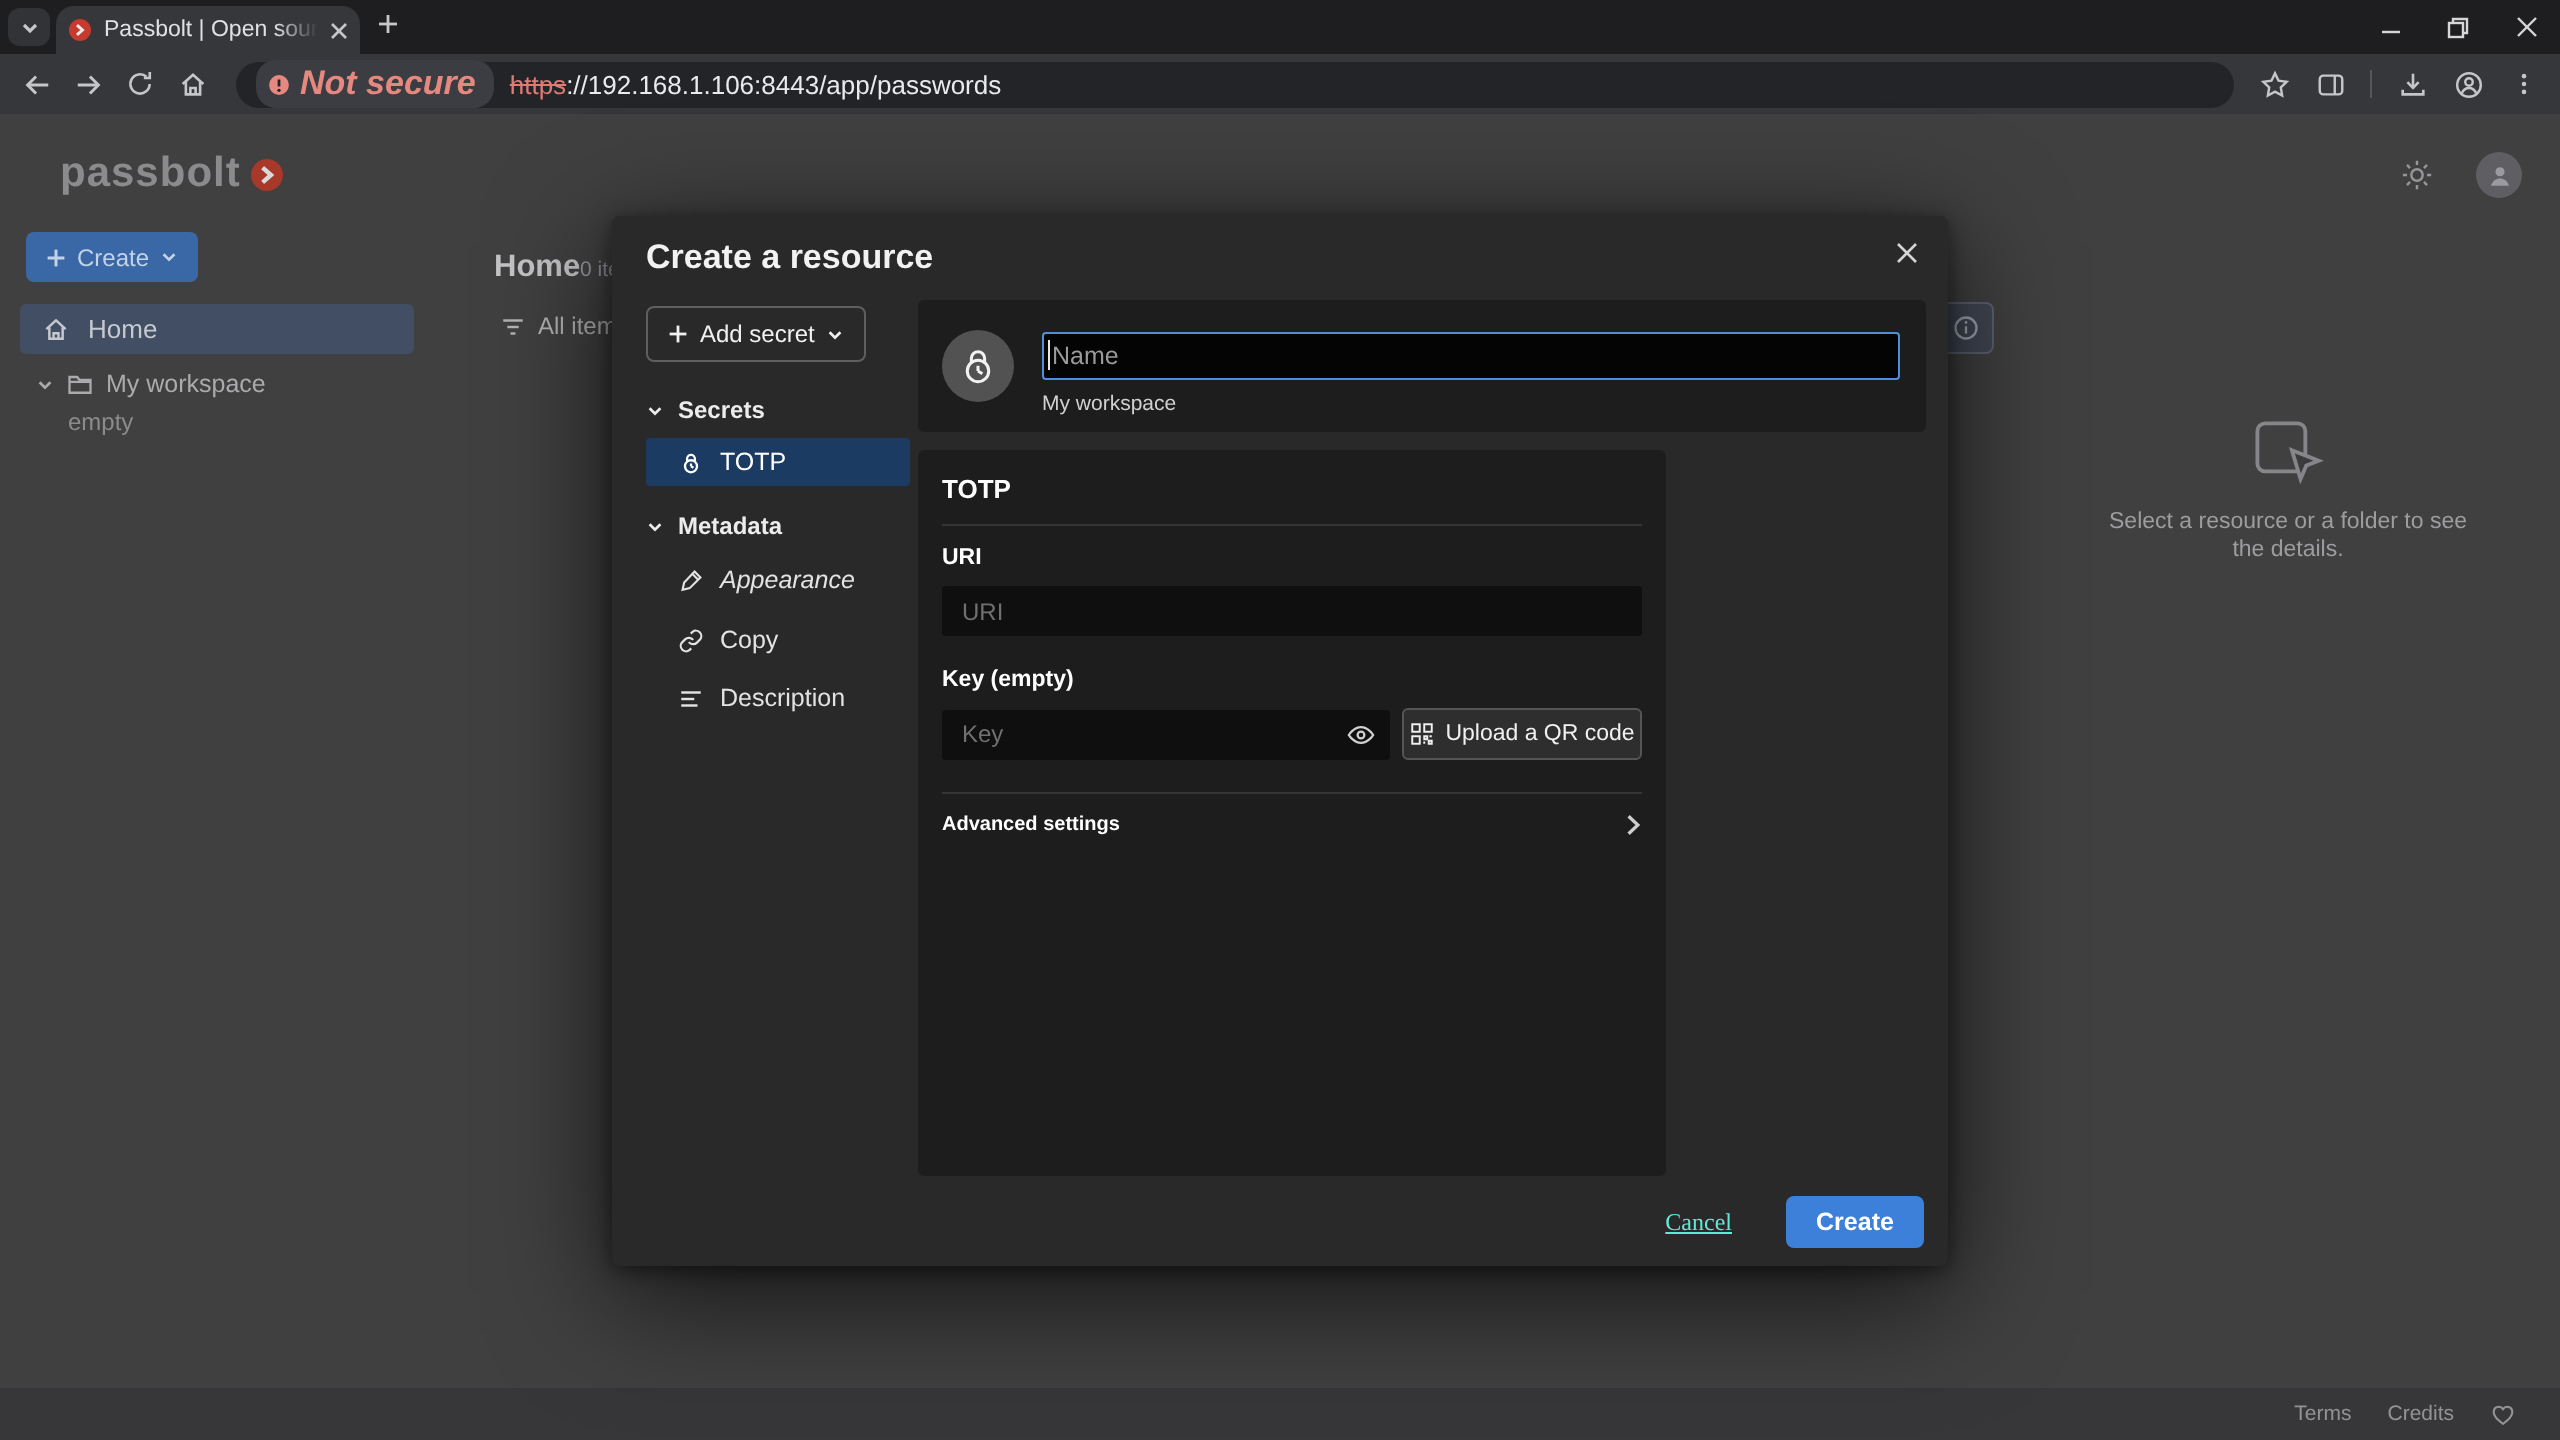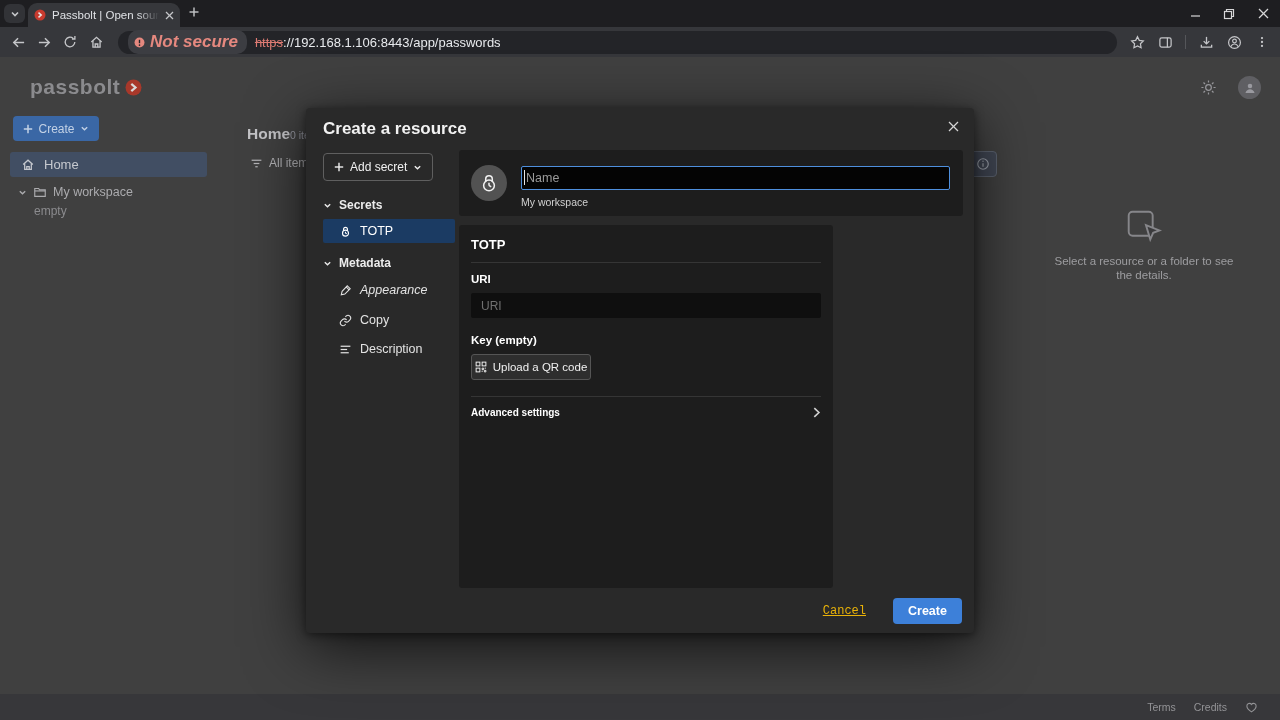--- a/index.html
+++ b/index.html
@@ -114,21 +114,21 @@
 
   .preview-panel { left:537px; top:117px; width:120px; height:363px; padding:12px; }
   .totp-row { display:flex; align-items:center; justify-content:space-between; margin:8px 0 10px; }
   .totp-mask { color:#96989c; font-size:13px; letter-spacing:1.5px; }
   .totp-ring { width:13px; height:13px; border:1.5px solid #5a5d61; border-radius:50%; }
   .copy-btn { width:96px; height:24px; background:#272727; border:1px solid #3e3e3e; border-radius:3px;
               color:#8e9196; font-size:11.5px; font-family:inherit; display:flex; align-items:center;
               justify-content:center; gap:5px; }
 
   .modal-footer { position:absolute; right:12px; bottom:9px; display:flex; align-items:center; gap:27px; }
-  .cancel-link { color:#eab308; font-size:12px; text-decoration:underline; background:none; border:none; font-family:Liberation Mono, monospace;text-align:right; }
+  .cancel-link { color:#5eead4; font-size:12px; text-decoration:underline; background:none; border:none; font-family:Liberation Serif, serif;text-align:right; }
   .create-submit { width:69px; height:26px; background:#3d80d9; border:none; border-radius:4px;
                    color:#fff; font-size:12.5px; font-weight:600; font-family:inherit; }
   svg { display:block; }
 </style>
 </head>
 <body>
 
 <div class="screen">
 
   <div class="tabstrip">
@@ -434,20 +434,29 @@
 
     <div class="panel form-panel">
       <div class="panel-heading">TOTP</div>
       <div class="hr"></div>
 
       <div class="fld-label">URI</div>
       <input class="txt-input" placeholder="URI" style="">
 
       <div class="fld-label" style="margin-top:16px;">Key (empty)</div>
       <div class="key-row">
+        <div class="key-wrap">
+          <input class="txt-input" placeholder="Key" style="">
+          <span class="eye-btn">
+            <svg width="15" height="15" viewBox="0 0 16 16" fill="none" stroke="currentColor" stroke-width="1.2">
+                <path d="M1.5 8S4 3.8 8 3.8 14.5 8 14.5 8 12 12.2 8 12.2 1.5 8 1.5 8z"></path>
+                <circle cx="8" cy="8" r="1.8"></circle>
+              </svg>
+          </span>
+        </div>
         <button class="qr-btn">
           <svg width="12" height="12" viewBox="0 0 16 16" fill="none" stroke="currentColor" stroke-width="1.3">
               <rect x="1.5" y="1.5" width="5" height="5"></rect>
               <rect x="9.5" y="1.5" width="5" height="5"></rect>
               <rect x="1.5" y="9.5" width="5" height="5"></rect>
               <path d="M9.5 9.5h2v2h-2zM13 9.5h1.5M9.5 13v1.5M12.5 12.5h2v2h-2z"></path>
             </svg>
           <span>Upload a QR code</span>
         </button>
       </div>

